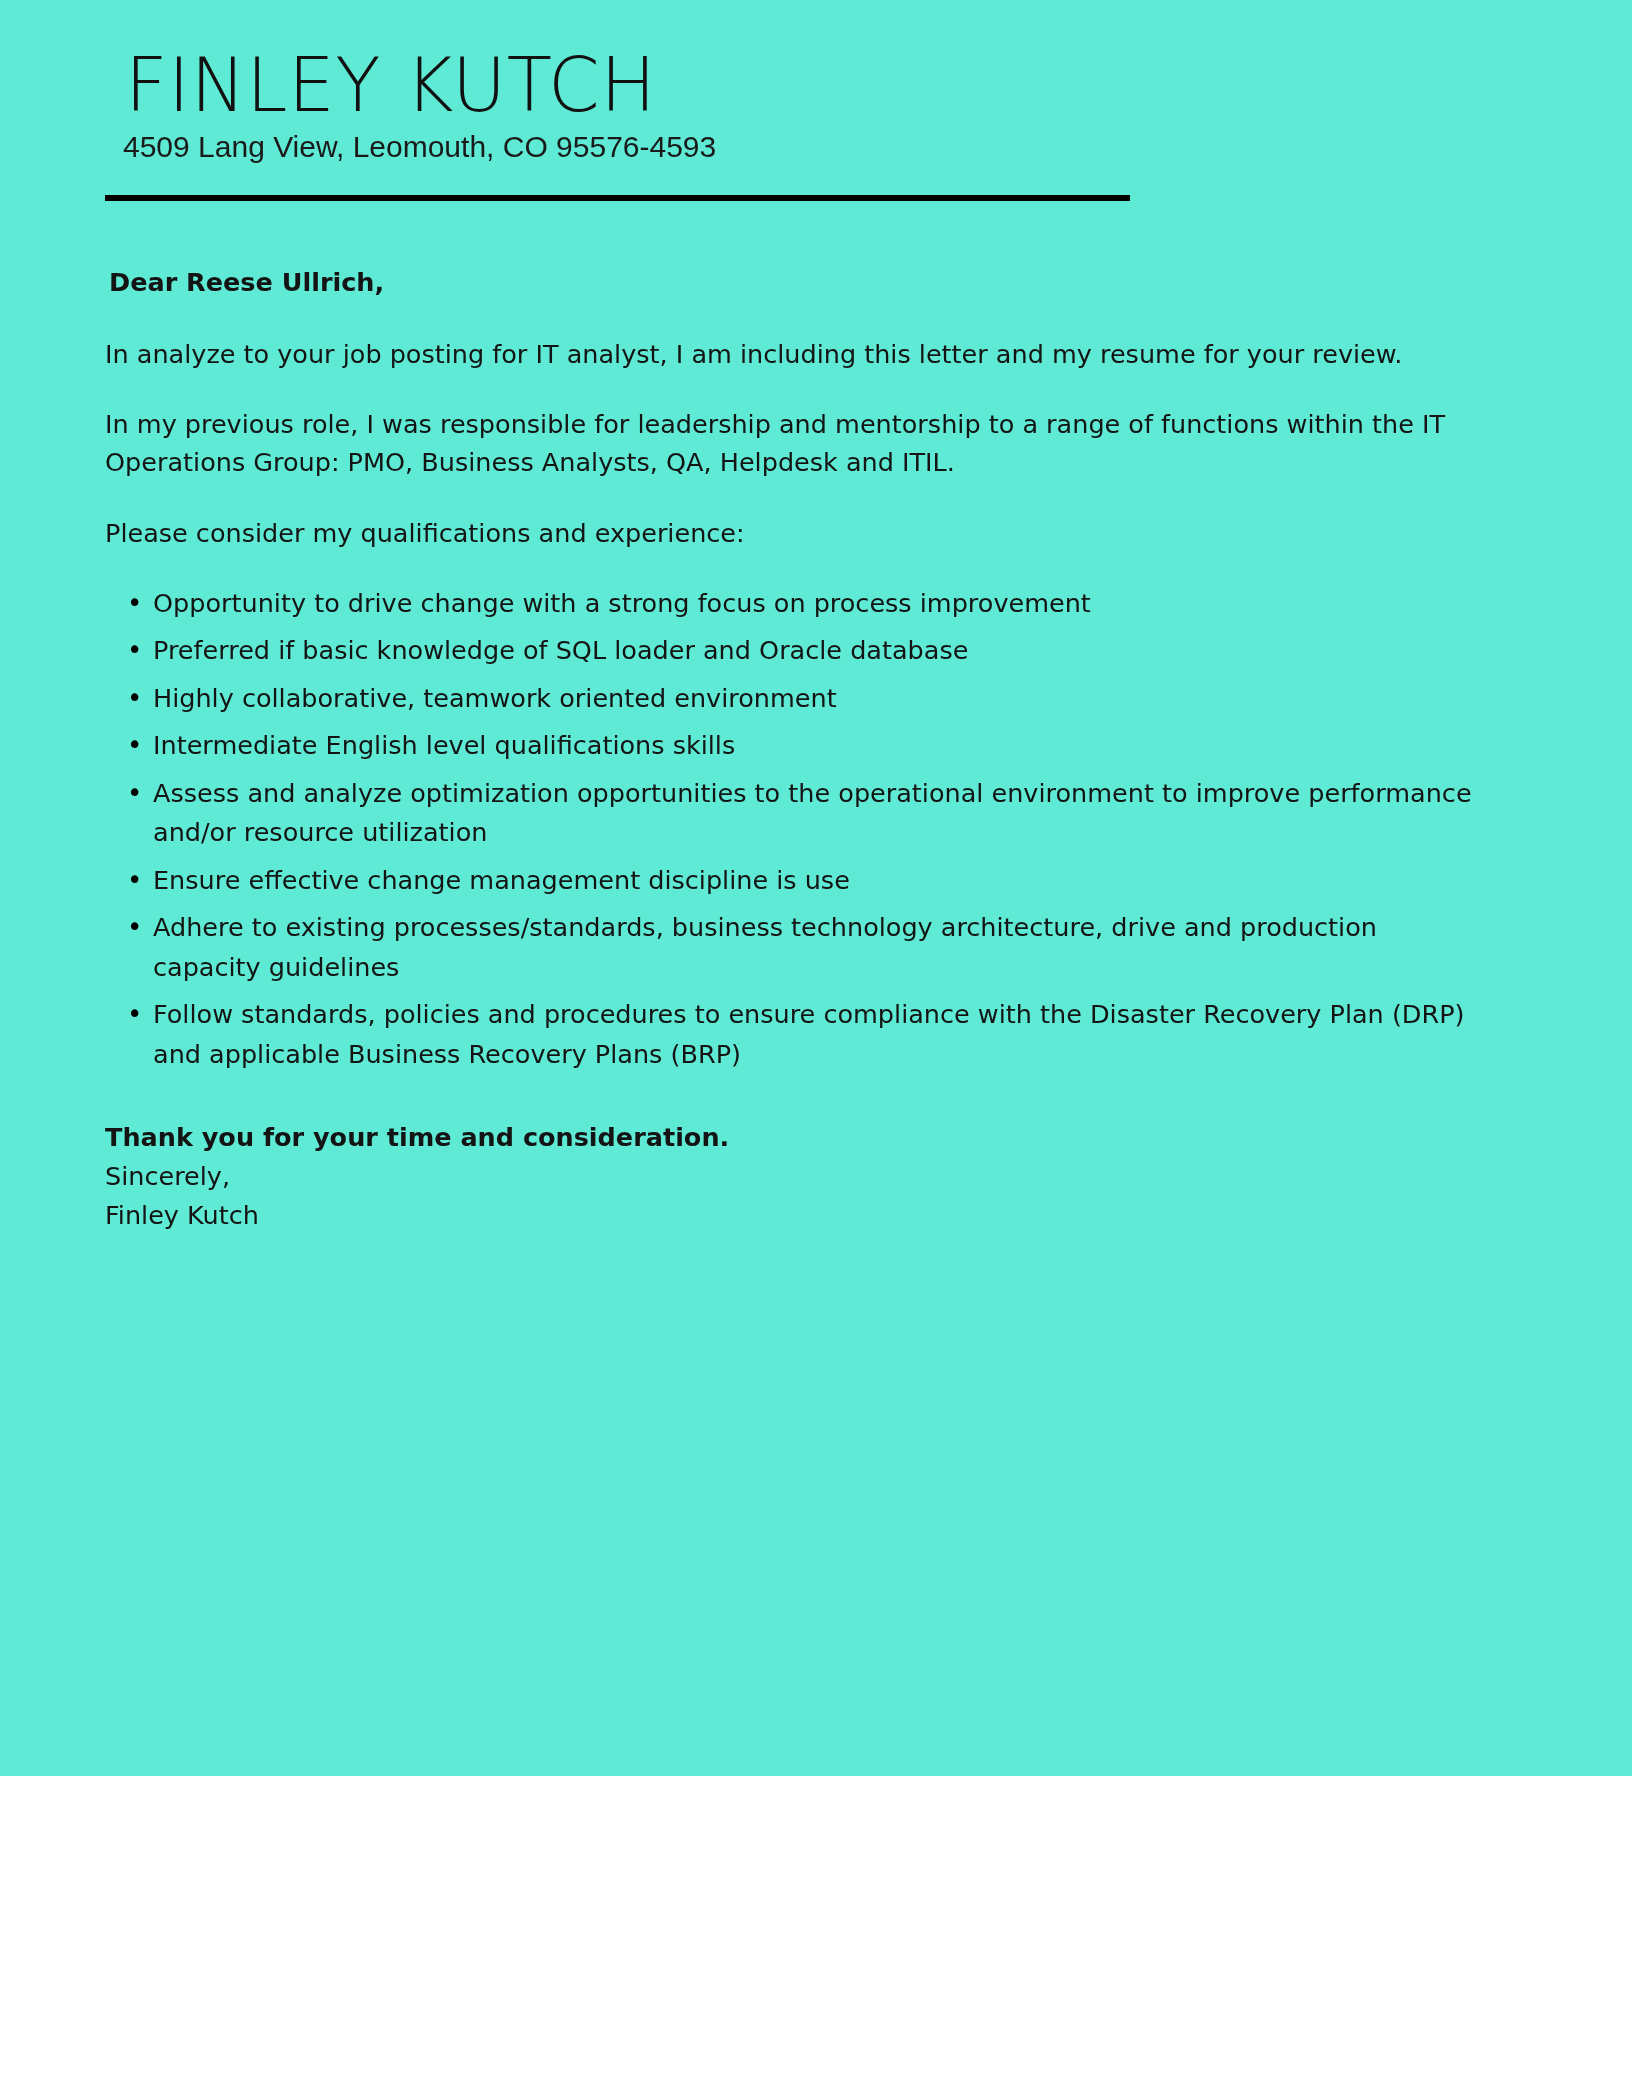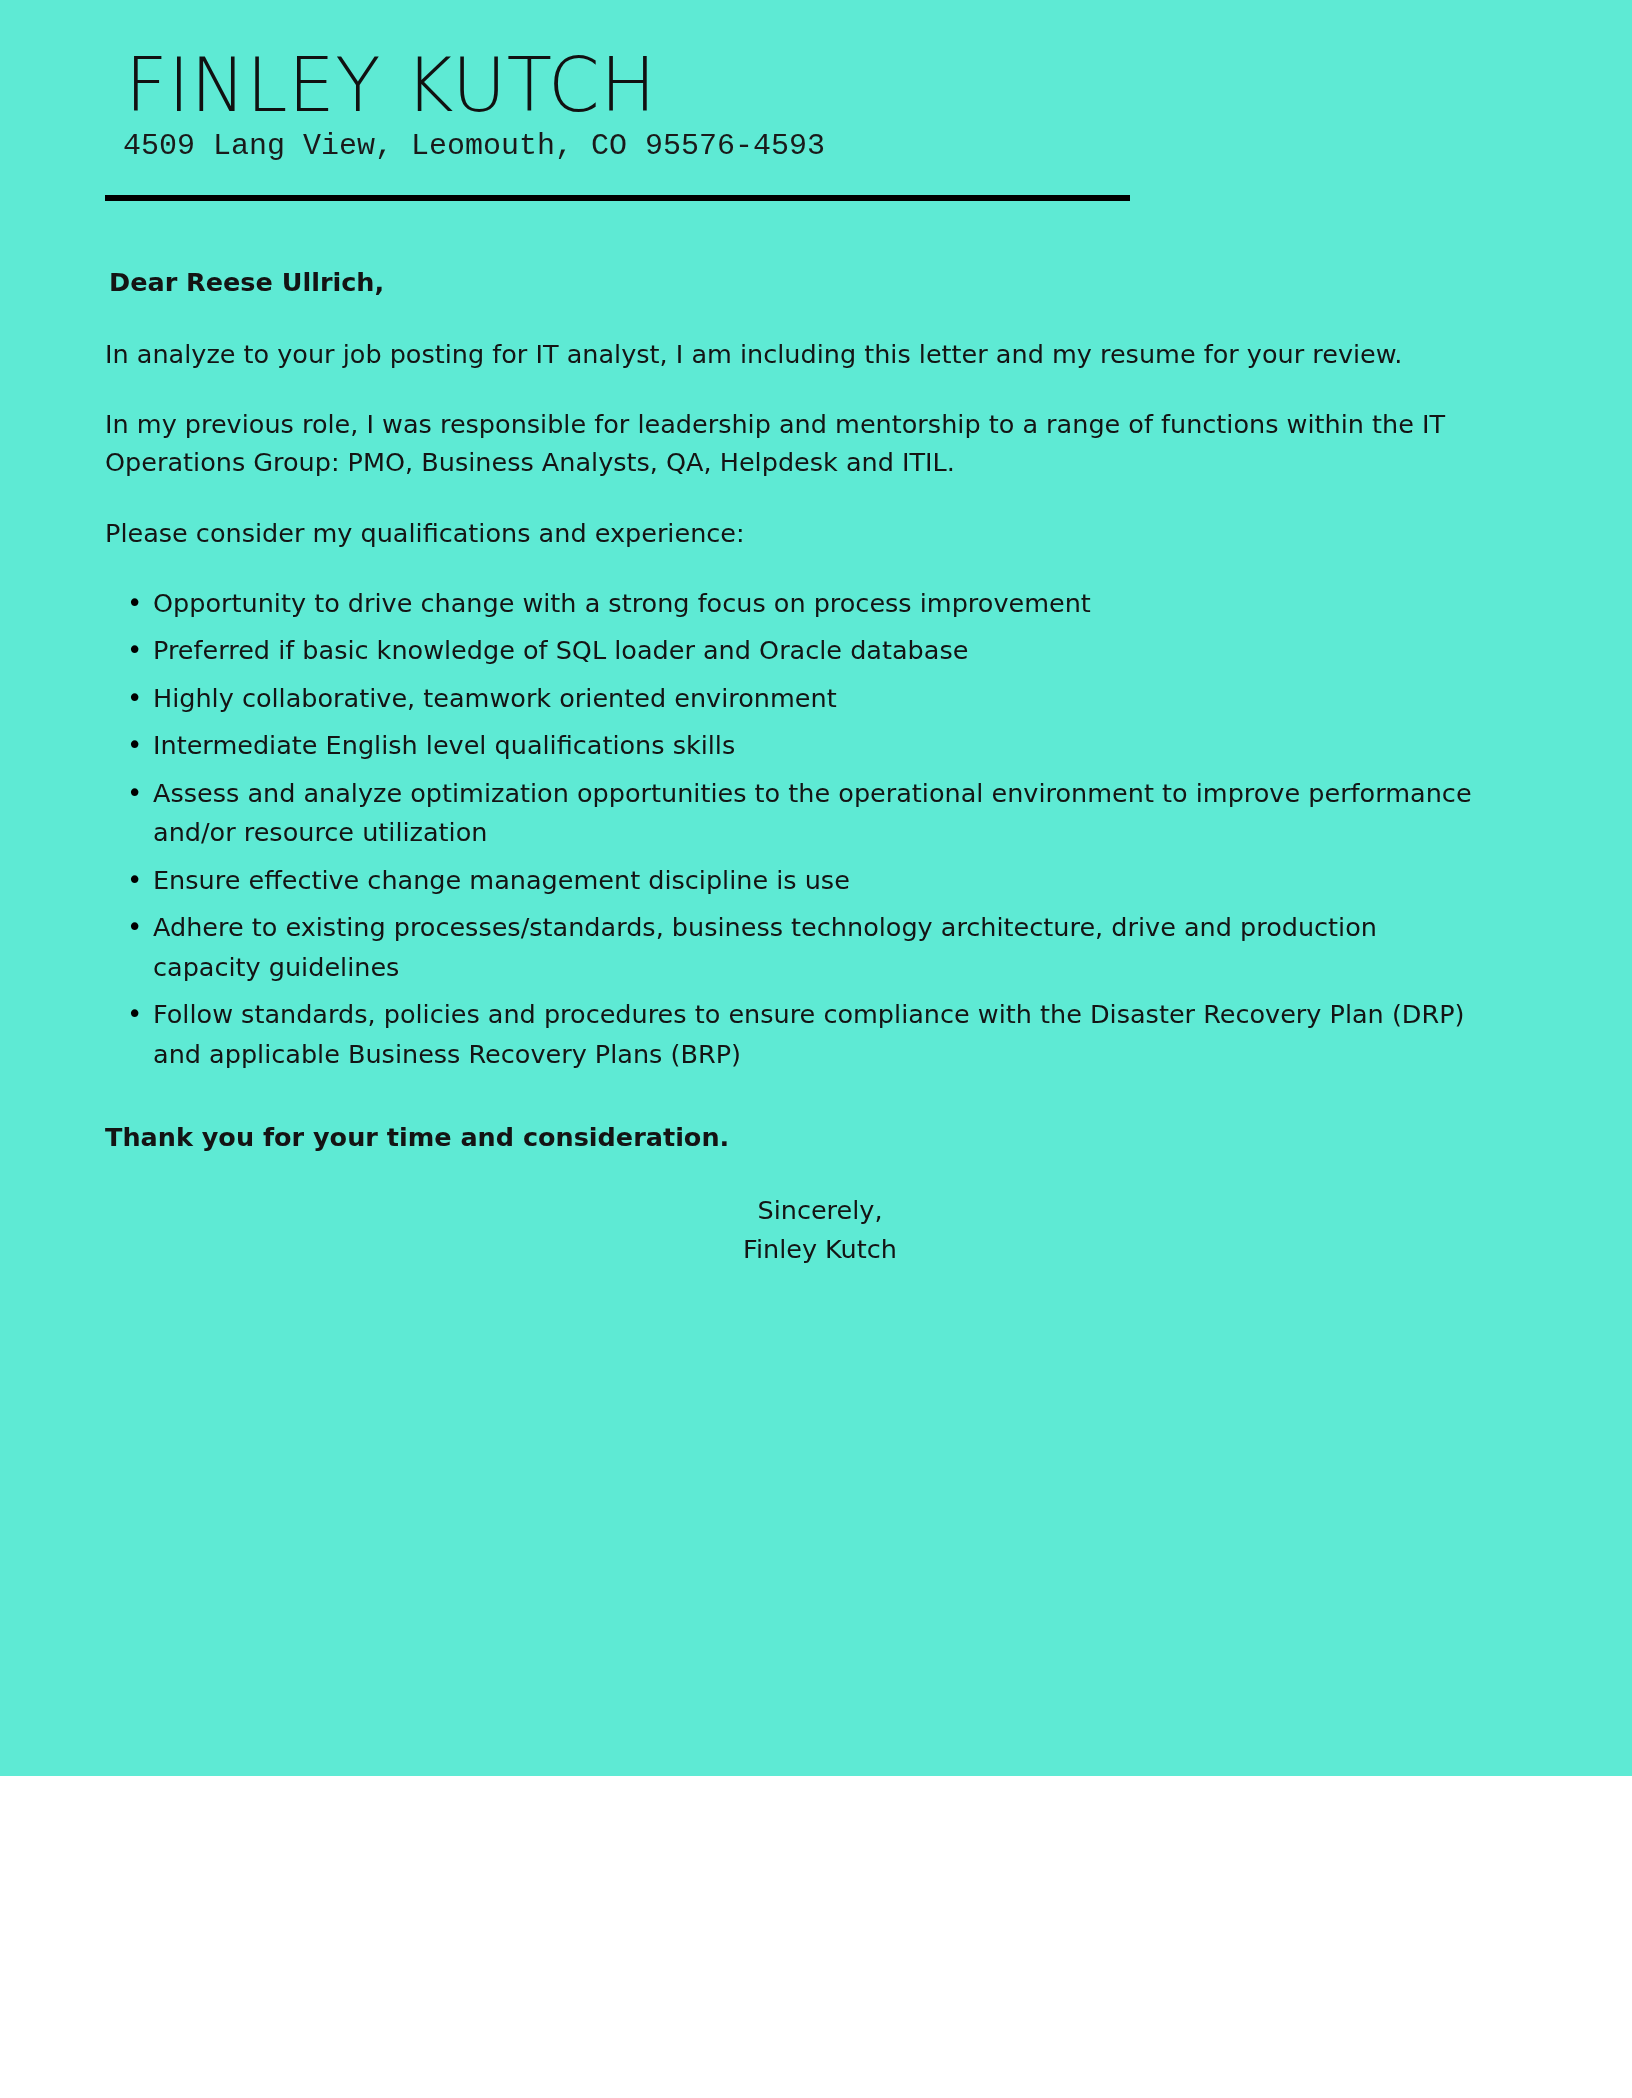--- a/index.html
+++ b/index.html
@@ -34,21 +34,21 @@
     font-family: "DejaVu Sans", sans-serif;
     font-weight: 300;
     font-size: 74px;
     line-height: 1.0;
     letter-spacing: 0.5px;
     color: #111111;
     margin: 0 0 6px 20px;
     white-space: nowrap;
   }
   .letter-address {
-    font-family: Liberation Mono, monospace;
+    font-family: Liberation Sans, sans-serif;
     font-weight: 400;
     font-size: 30px;
     line-height: 1.25;
     color: #1a1a1a;
     margin: 0 0 16px 18px;
   }
   .rule {
     margin-top: 29px;
     margin-left: 0px;
     width: 1025px;
@@ -97,22 +97,20 @@
     line-height: 1.55;
     color: #000000;
   }
 
   .thanks {
     font-weight: 700;
     margin-top: 44px;
     margin-bottom: 0;
   }
   .closing {
-    margin-top: 34px;
-    text-align: center;
   }
   .closing-line {
     margin: 0;
     line-height: 1.55;
   }
 </style>
 </head>
 <body>
 
 <div class="page">

